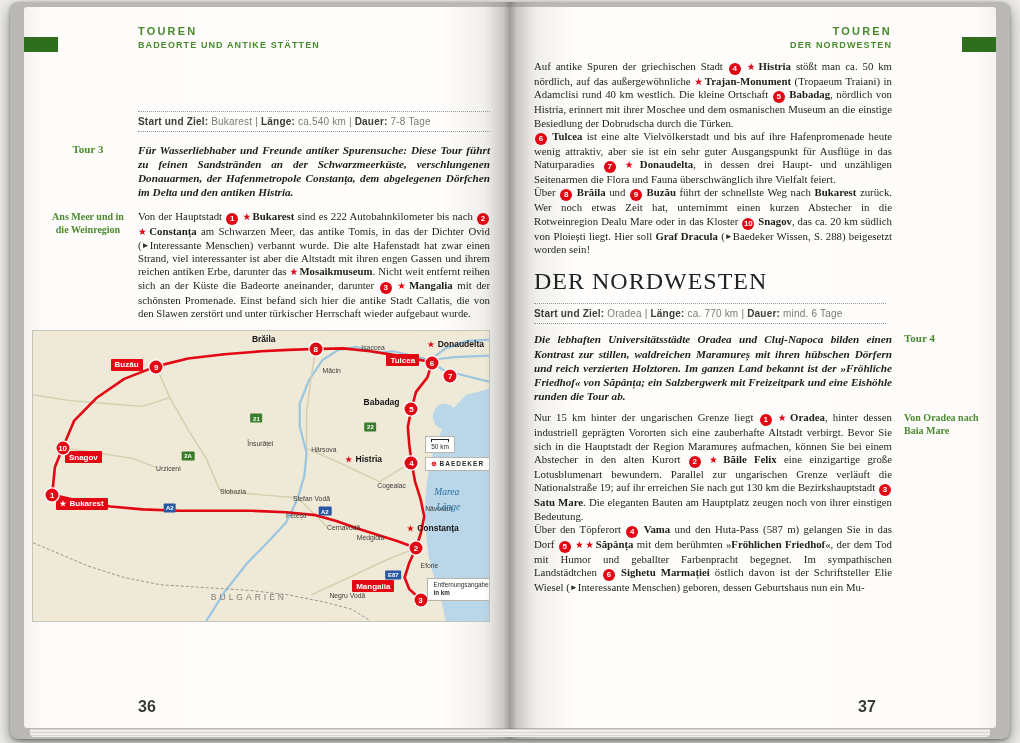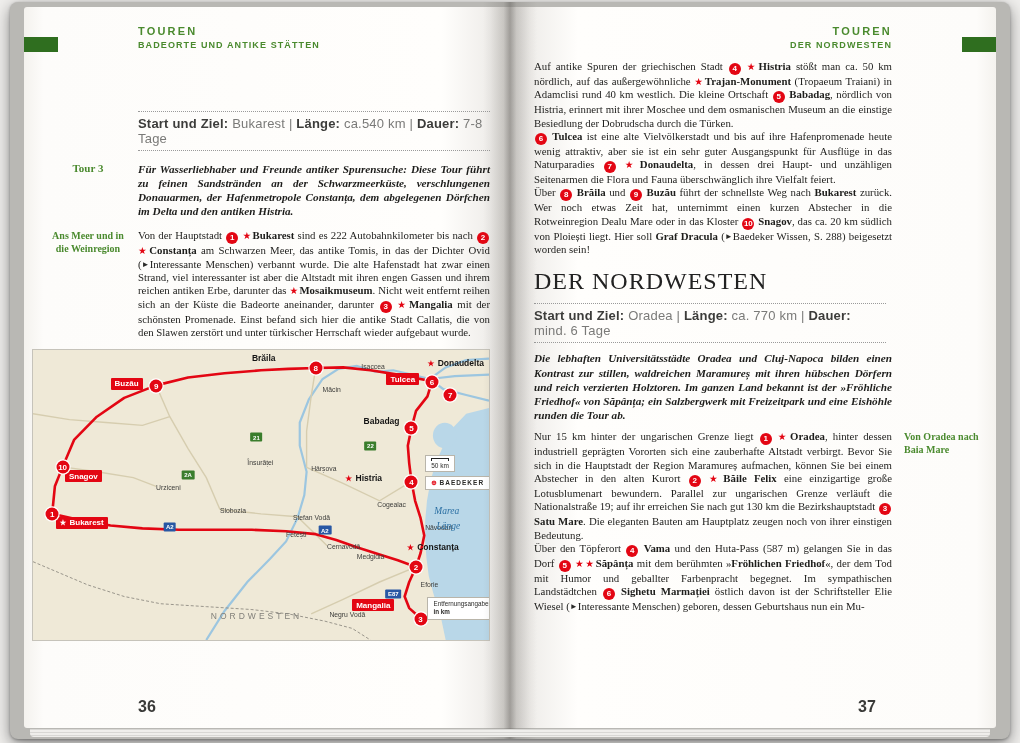--- a/index.html
+++ b/index.html
@@ -53,21 +53,21 @@
 
   
   .title{
     margin:22px 0 0 88px; font-size:27px; line-height:1.06; font-weight:400;
     letter-spacing:1px; color:#222; font-family:"Liberation Serif",serif;
   }
   .meta{
     margin:10px 0 0 88px; width:352px; box-sizing:border-box;
     border-top:1px dotted #9a9a9a; border-bottom:1px dotted #9a9a9a;
     padding:4px 0 4px 0; font-family:"Liberation Sans",sans-serif;
-    font-size:13px; color:#7a7a78; letter-spacing:.2px;
+    font-size:10px; color:#7a7a78; letter-spacing:.2px;
   }
   .meta b{color:#3c3c3a;}
   .lrow{display:flex; margin-top:11px;}
   .mcol{width:88px; flex:none; padding-right:12px; box-sizing:border-box; text-align:center;}
   .icol{width:352px; flex:none;}
   .tour-label{color:#4a8a2e; font-size:11px; font-weight:600;}
   .margin-note{color:#4a8a2e; font-size:10px; font-weight:600; line-height:1.3;}
   .intro{
     font-style:italic; font-weight:600; font-size:11.2px; line-height:1.27;
     text-align:justify; margin:0;
@@ -206,21 +206,21 @@
             <span class="mlabel minor" style="left: 86%; top: 61%;">Năvodari</span>
             <span class="mlabel minor" style="left: 85%; top: 80.5%;">Eforie</span>
             <span class="mlabel minor" style="left: 72%; top: 5.5%;">Isaccea</span>
             <span class="mlabel minor" style="left: 63.5%; top: 13.5%;">Măcin</span>
             <span class="mlabel minor" style="left: 75.5%; top: 53%;">Cogealac</span>
             <span class="mlabel minor" style="left: 57%; top: 57.5%;">Ștefan Vodă</span>
             <span class="mlabel minor" style="left: 47%; top: 38.5%;">Însurăței</span>
             <span class="mlabel minor" style="left: 65%; top: 91%;">Negru Vodă</span>
             <span class="mlabel sea" style="left: 88%; top: 55.5%;">Marea</span>
             <span class="mlabel sea" style="left: 88.5%; top: 60.5%;">Länge</span>
-            <span class="mlabel country" style="left: 39%; top: 91.5%;">NORDWESTEN</span>
+            <span class="mlabel country" style="left: 39%; top: 91.5%;">BULGARIEN</span>
             <span class="shield" style="left: 30%; top: 60.8%; background: rgb(40, 87, 164);">A2</span>
             <span class="shield" style="left: 64%; top: 62%; background: rgb(40, 87, 164);">A2</span>
             <span class="shield" style="left: 74%; top: 33%; background: rgb(58, 125, 44);">22</span>
             <span class="shield" style="left: 34%; top: 43%; background: rgb(58, 125, 44);">2A</span>
             <span class="shield" style="left: 49%; top: 30%; background: rgb(58, 125, 44);">21</span>
             <span class="shield" style="left: 79%; top: 84%; background: rgb(40, 87, 164);">E87</span>
             <span class="marker" style="left: 4.2%; top: 56.5%;">1</span>
             <span class="marker" style="left: 84%; top: 74.8%;">2</span>
             <span class="marker" style="left: 85%; top: 92.5%;">3</span>
             <span class="marker" style="left: 83%; top: 45.3%;">4</span>
@@ -259,20 +259,23 @@
         <p class="body-p"><span class="nmark">6</span> <b>Tulcea</b> ist eine alte Vielvölkerstadt und bis auf ihre Hafenpromenade heute wenig attraktiv, aber sie ist ein sehr guter Ausgangspunkt für Ausflüge in das Naturparadies <span class="nmark">7</span> <span class="star">★</span><b>Donaudelta</b>, in dessen drei Haupt- und unzähligen Seitenarmen die Flora und Fauna überschwänglich ihre Vielfalt feiert.</p>
         <p class="body-p">Über <span class="nmark">8</span> <b>Brăila</b> und <span class="nmark">9</span> <b>Buzău</b> führt der schnellste Weg nach <b>Bukarest</b> zurück. Wer noch etwas Zeit hat, unternimmt einen kurzen Abstecher in die Rotweinregion Dealu Mare oder in das Kloster <span class="nmark">10</span> <b>Snagov</b>, das ca. 20 km südlich von Ploiești liegt. Hier soll <b>Graf Dracula</b> (<span class="xref">►</span>Baedeker Wissen, S. 288) beigesetzt worden sein!</p>
         <h2 class="h2title">DER NORDWESTEN</h2>
         <div class="meta meta2"><b>Start und Ziel:</b> Oradea | <b>Länge:</b> ca. 770 km | <b>Dauer:</b> mind. 6 Tage</div>
       </div>
 
       <div class="rrow">
         <div class="icol2">
           <p class="intro">Die lebhaften Universitätsstädte Oradea und Cluj-Napoca bilden einen Kontrast zur stillen, waldreichen Maramureș mit ihren hübschen Dörfern und reich verzierten Holztoren. Im ganzen Land bekannt ist der »Fröhliche Friedhof« von Săpânța; ein Salzbergwerk mit Freizeitpark und eine Eishöhle runden die Tour ab.</p>
         </div>
+        <div class="mcol2">
+          <div class="tour-label">Tour 4</div>
+        </div>
       </div>
 
       <div class="rrow">
         <div class="icol2">
           <p class="body-p">Nur 15 km hinter der ungarischen Grenze liegt <span class="nmark">1</span> <span class="star">★</span><b>Oradea</b>, hinter dessen industriell geprägten Vororten sich eine zauberhafte Altstadt verbirgt. Bevor Sie sich in die Hauptstadt der Region Maramureș aufmachen, können Sie bei einem Abstecher in den alten Kurort <span class="nmark">2</span> <span class="star">★</span><b>Băile Felix</b> eine einzigartige große Lotusblumenart bewundern. Parallel zur ungarischen Grenze verläuft die Nationalstraße 19; auf ihr erreichen Sie nach gut 130 km die Bezirkshauptstadt <span class="nmark">3</span> <b>Satu Mare</b>. Die eleganten Bauten am Hauptplatz zeugen noch von ihrer einstigen Bedeutung.</p>
         </div>
         <div class="mcol2">
           <div class="margin-note">Von Oradea nach Baia Mare</div>
         </div>
       </div>

